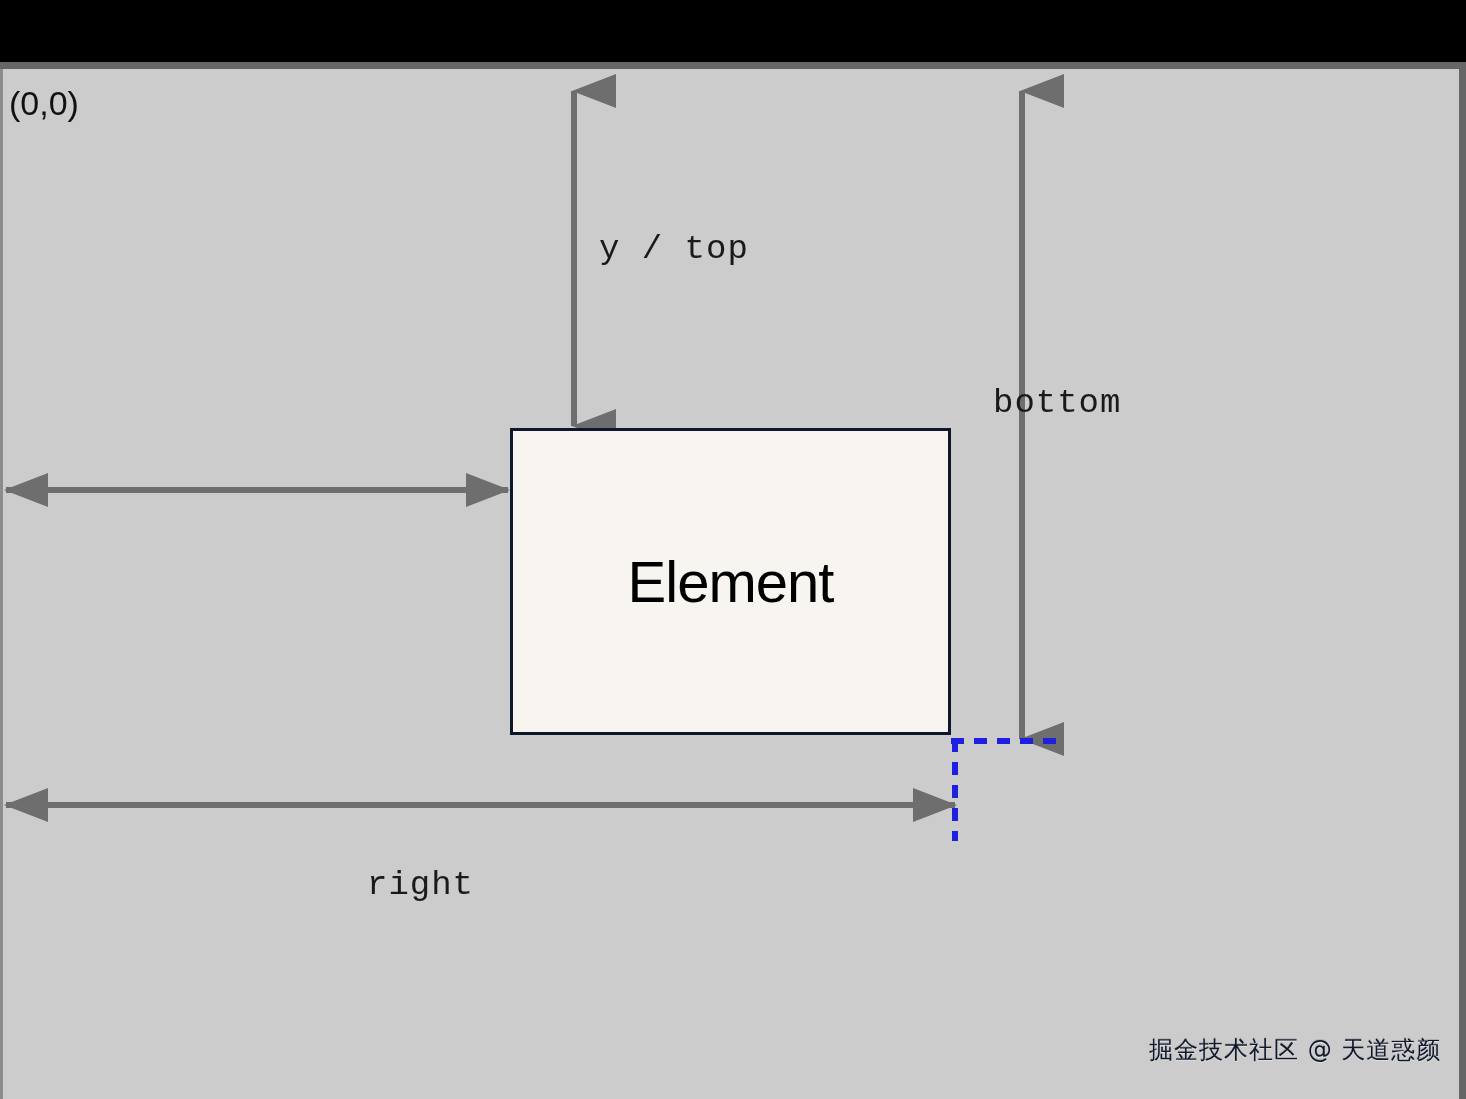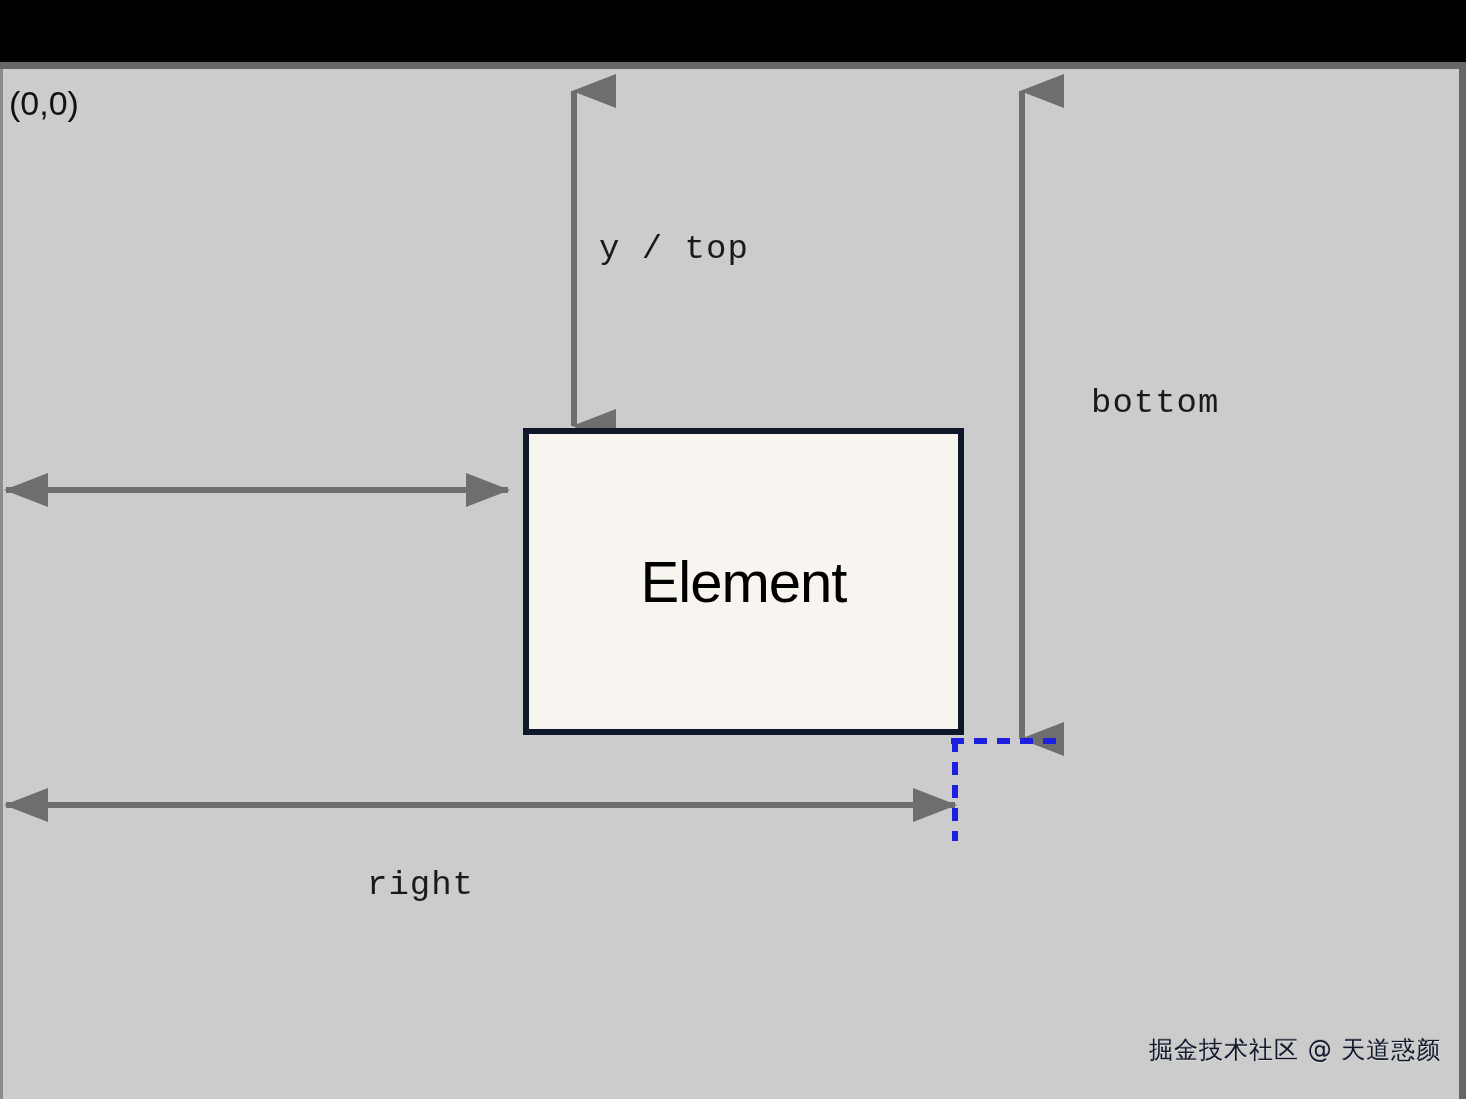--- a/index.html
+++ b/index.html
@@ -72,26 +72,26 @@
     top: 15px;
     font-family: "Liberation Sans", sans-serif;
     font-size: 34px;
     color: #111111;
     letter-spacing: 0px;
     white-space: nowrap;
   }
   
   .element-box {
     position: absolute;
-    left: 520px;
+    left: 507px;
     top: 359px;
     width: 441px;
     height: 307px;
     background: #f8f5f0;
-    border: 6px solid #0f172a;
+    border: 3px solid #0f172a;
     box-sizing: border-box;
     display: flex;
     align-items: center;
     justify-content: center;
   }
   .element-label {
     font-family: "Liberation Sans", sans-serif;
     font-size: 58px;
     color: #000000;
     letter-spacing: -1px;
@@ -101,21 +101,21 @@
   .dim-label {
     position: absolute;
     font-family: "Liberation Mono", "DejaVu Sans Mono", monospace;
     font-size: 34px;
     color: #1a1a1a;
     white-space: nowrap;
     letter-spacing: 1px;
   }
   .lbl-y-top   { left: 596px; top: 161px; text-align: right; }
   .lbl-x-left  { left: 159px; top: 449px; }
-  .lbl-bottom  { left: 1088px; top: 315px; }
+  .lbl-bottom  { left: 990px; top: 315px; }
   .lbl-right   { left: 364px; top: 797px; }
   
   .watermark {
     position: absolute;
     left: 1146px;
     top: 965px;
     font-family: "DejaVu Sans", sans-serif;
     font-size: 24px;
     color: #0f172a;
     text-shadow: 0px 1px 0px #e0e0e0, 0px -1px 0px #aeaeae;

